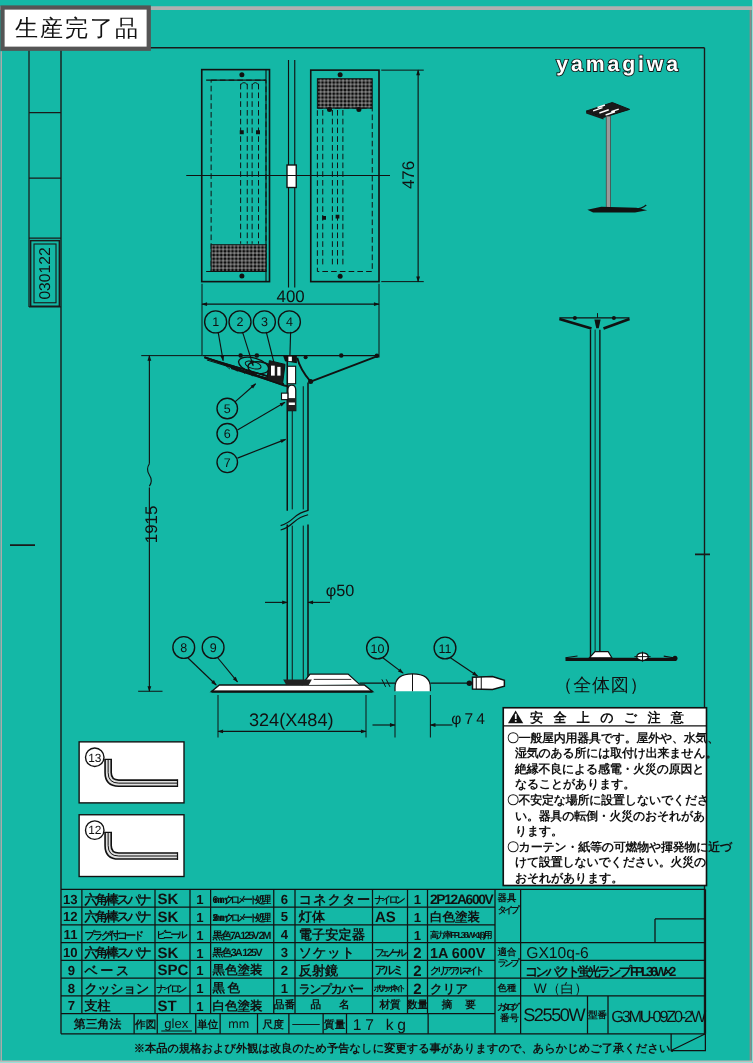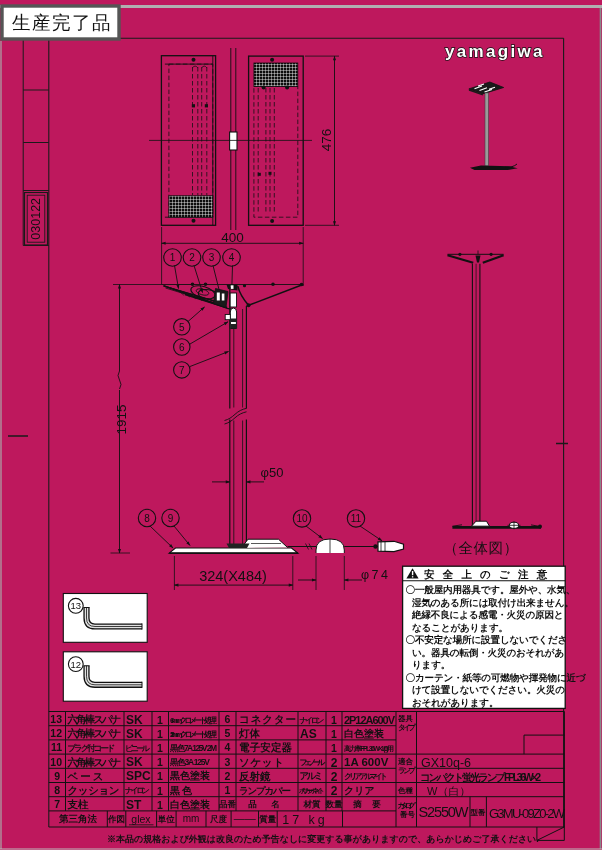--- a/index.html
+++ b/index.html
@@ -1,16 +1,16 @@
 <!DOCTYPE html>
 <html><head>
 <meta charset="utf-8">
 <style>
 html,body{margin:0;padding:0;background:#fff;}
-#page{position:relative;width:602px;height:850px;background:#be185d;overflow:hidden;
+#page{position:relative;width:602px;height:850px;background:#14b8a6;overflow:hidden;
   font-family:"Liberation Sans",sans-serif;}
 svg{position:absolute;left:0;top:0;}
 svg text{font-family:"Liberation Sans",sans-serif;fill:#111;}
 </style>
 </head>
 <body>
 <div id="page">
 <svg width="602" height="850" viewBox="0 0 602 850">
 <defs>
 <pattern id="xh" width="3" height="3" patternUnits="userSpaceOnUse">

